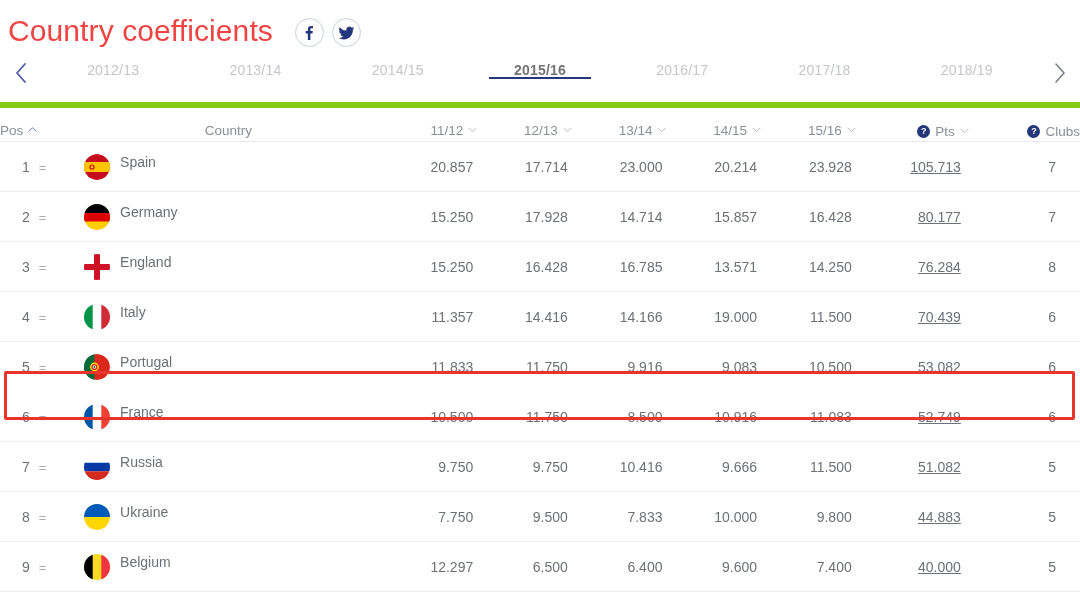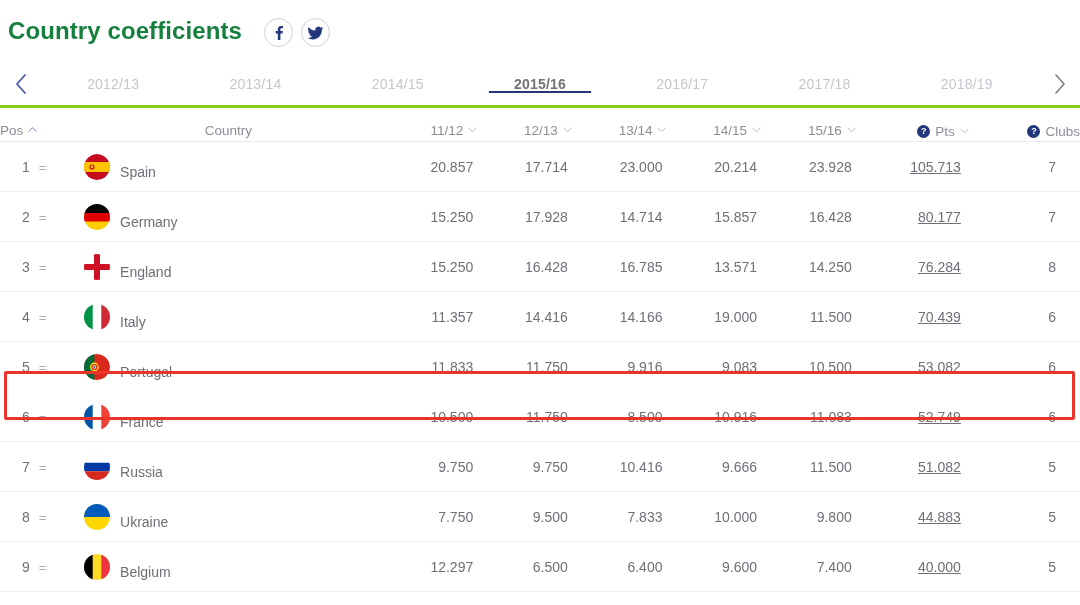--- a/index.html
+++ b/index.html
@@ -13,45 +13,45 @@
   .page { position: relative; width: 1080px; height: 605px; background: #fff; }
 
   
   .title-row {
     display: flex;
     align-items: center;
     padding: 8px 0 0 8px;
     height: 54px;
   }
   .page-title {
-    font-size: 24px;
-    color: #15803d;
-    font-weight: 700;
+    font-size: 30px;
+    color: #ef4444;
+    font-weight: 400;
     letter-spacing: 0.1px;
     line-height: 34px;
     white-space: nowrap;
   }
   .social-group { display: flex; align-items: center; gap: 8px; margin-left: 22px; margin-top: 3px; }
   .social-btn {
     width: 29px; height: 29px;
     border-radius: 50%;
     border: 1px solid #c9cfe0;
     display: flex; align-items: center; justify-content: center;
     background: #fff;
   }
   .social-btn svg { display: block; }
 
   
   .tabs-wrap {
     position: relative;
     height: 46px;
     margin-top: 8px;
-    border-bottom: 3px solid #84cc16;
+    border-bottom: 6px solid #84cc16;
     display: flex;
-    align-items: center;
+    align-items: flex-start;
   }
   .tab-arrow {
     width: 42px;
     display: flex; align-items: center; justify-content: center;
     flex: 0 0 42px;
   }
   .tab-arrow.right { margin-left: auto; }
   .tabs-list { display: flex; align-items: stretch; flex: 1 1 auto; }
   .tab {
     flex: 1 1 0;
@@ -108,21 +108,21 @@
     border-bottom: 1px solid #eeeef2;
     vertical-align: middle;
   }
   td.c-pos { padding-left: 22px; color: #6d7078; white-space: nowrap; }
   td.c-pos .eq { color: #a9acb4; margin-left: 9px; font-size: 13px; }
   td.c-country { padding-left: 10px; }
   td.c-num, td.c-pts { text-align: right; padding-right: 4px; }
   td.c-pts { padding-right: 8px; text-decoration: underline; }
   td.c-clubs { text-align: right; padding-right: 24px; }
 
-  .country-cell { display: flex; align-items: flex-end; gap: 10px; }
+  .country-cell { display: flex; align-items: flex-start; gap: 10px; }
   .country-name { color: #6d7078; font-size: 14px; }
 
   .flag {
     width: 26px; height: 26px;
     border-radius: 50%;
     overflow: hidden;
     position: relative;
     flex: 0 0 26px;
     box-shadow: 0 0 0 1px rgba(0,0,0,0.06) inset;
   }

